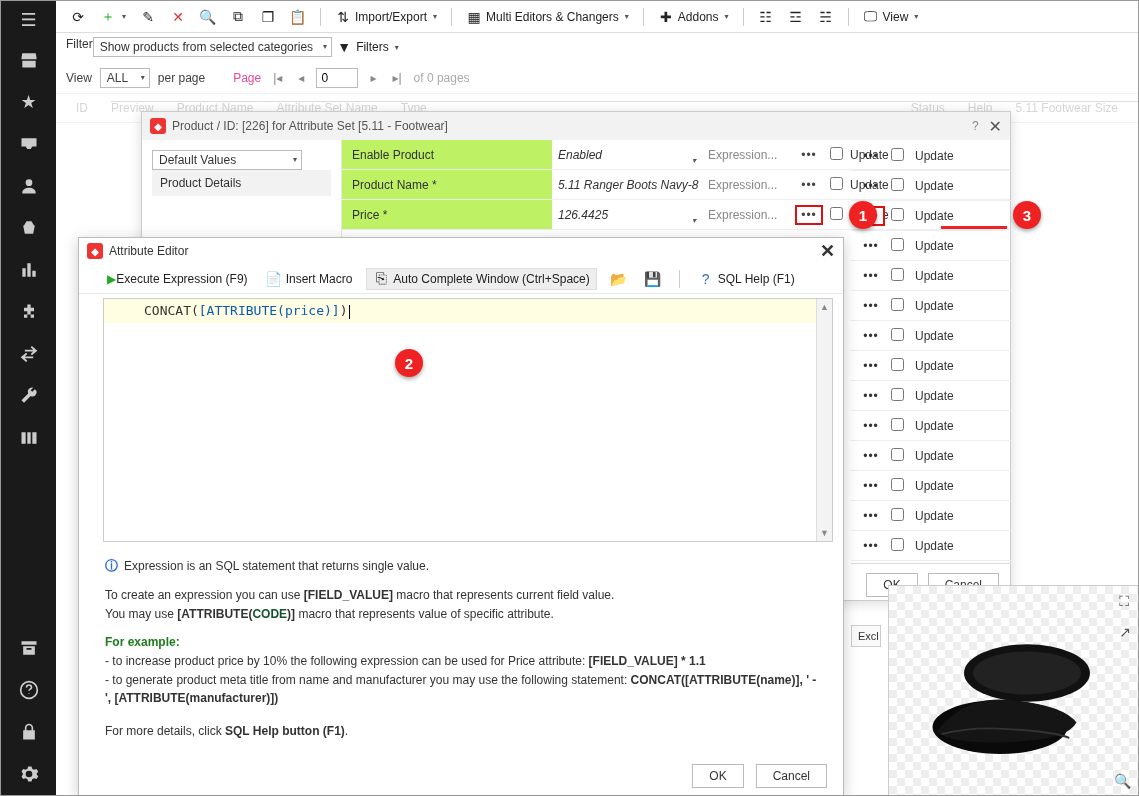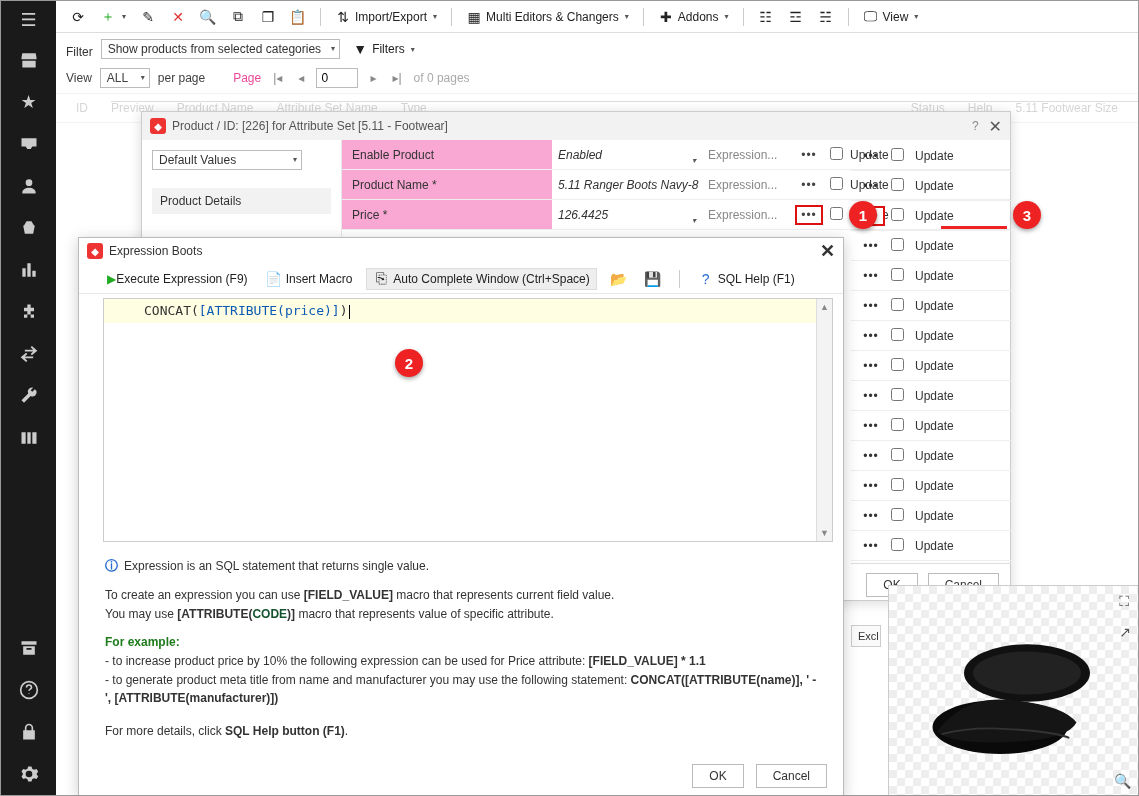--- a/index.html
+++ b/index.html
@@ -14,21 +14,21 @@
 
   
   .main { position:absolute; left:55px; top:0; right:0; bottom:0; background:#fff; }
   .toolbar { height: 32px; padding: 4px 10px; display:flex; align-items:center; gap:6px; border-bottom:1px solid #ddd; }
   .tbtn { display:flex; align-items:center; gap:4px; padding:2px 4px; font-size:12px; color:#222; cursor:pointer; white-space:nowrap; }
   .tbtn .car { font-size:8px; color:#555; margin-left:2px; }
   .tico { width:16px; height:16px; display:inline-flex; align-items:center; justify-content:center; font-size:14px; }
   .sep { width:1px; height:18px; background:#ccc; margin:0 4px; }
 
   
-  .filterrow { height:30px; padding:4px 10px; display:flex; align-items:flex-end; gap:8px; }
+  .filterrow { height:30px; padding:4px 10px; display:flex; align-items:flex-start; }
   .select { border:1px solid #bbb; padding:2px 18px 2px 6px; font-size:12px; position:relative; background:#fff; min-width:50px; }
   .select .car { position:absolute; right:4px; top:4px; font-size:8px; color:#555; }
 
   
   .pagerow { height:30px; padding:4px 10px; display:flex; align-items:center; gap:8px; font-size:12px; color:#404040;}
   .pinput { width:42px; border:1px solid #bbb; padding:2px 4px; font-size:12px; text-align:left; }
   .pbtn { color:#888; padding:0 4px; cursor:pointer;}
 
   
   .gridhead { height:30px; border-top:1px solid #ddd; border-bottom:1px solid #ddd; padding:4px 20px; display:flex; gap:23px; color:#888; font-size:12px; align-items:center;}
@@ -37,24 +37,24 @@
   .pwin { position:absolute; left:140px; top:110px; width:870px; height:490px; background:#fff; border:1px solid #ccc; box-shadow:0 2px 12px rgba(0,0,0,.15); }
   .pwin-title { height:28px; background:#f2f2f2; display:flex; align-items:center; padding:0 8px; font-size:12px; color:#555; }
   .pwin-title .logo { width:16px; height:16px; background:#e33; border-radius:3px; margin-right:6px; display:flex; align-items:center; justify-content:center; color:#fff; font-size:10px;}
   .pwin-title .spacer { flex:1; }
   .pwin-title .q { color:#888; margin-right:10px; cursor:pointer;}
   .pwin-title .x { color:#555; cursor:pointer; font-size:16px; }
 
   .pwin-body { display:flex; height: calc(100% - 70px); }
   .pwin-left { width:200px; border-right:1px solid #e7e7e7; padding:10px;}
   .pwin-left .select { width:150px; display:inline-block; }
-  .pwin-left .sect { margin-top:18px; background:#f2f2f2; padding:6px 8px; font-size:12px;}
+  .pwin-left .sect { background:#f2f2f2; padding:6px 8px; font-size:12px;}
   .pwin-right { flex:1; }
   .prow { display:flex; border-bottom:1px solid #eee; height:30px; align-items:center; }
-  .prow .lab { width:210px; padding-left:10px; font-size:12px; color:#333; background:#f9a8d4; height:100%; display:flex; align-items:center;}
+  .prow .lab { width:210px; padding-left:10px; font-size:12px; color:#333; background:#bef264; height:100%; display:flex; align-items:center;}
   .prow .val { width:150px; padding-left:6px; font-size:12px; position:relative;font-style:italic;}
   .prow .val .car { position:absolute; right:6px; top:8px; font-size:8px; color:#555; }
   .prow .exp { width:90px; font-size:12px; color:#888; padding-left:6px;}
   .prow .dots { width:34px; text-align:center; cursor:pointer; color:#444; letter-spacing:1px;}
   .prow .cb { width:20px; text-align:center; }
   .prow .cb input { width:13px; height:13px; }
   .prow .upd { width:60px; font-size:12px; padding-left:4px;}
 
   
   .upd-col { position:absolute; left:850px; top:140px; width:160px; }
@@ -413,21 +413,21 @@
 <div class="pwin-foot">
   <span class="btn">OK</span>
   <span class="btn">Cancel</span>
 </div>
 
 <div class="redline"></div>
 
 <div class="ewin">
   <div class="ewin-title">
     <span class="logo">◆</span>
-    <span>Expression Boots</span>
+    <span>Attribute Editor</span>
     <span class="spacer"></span>
     <span class="x">✕</span>
   </div>
   <div class="ewin-tools">
     <span class="tbtn">
         <span class="play">▶</span> 
         <span>Execute Expression (F9)</span>
       </span>
     <span class="tbtn">
         <span class="tico">📄</span>

